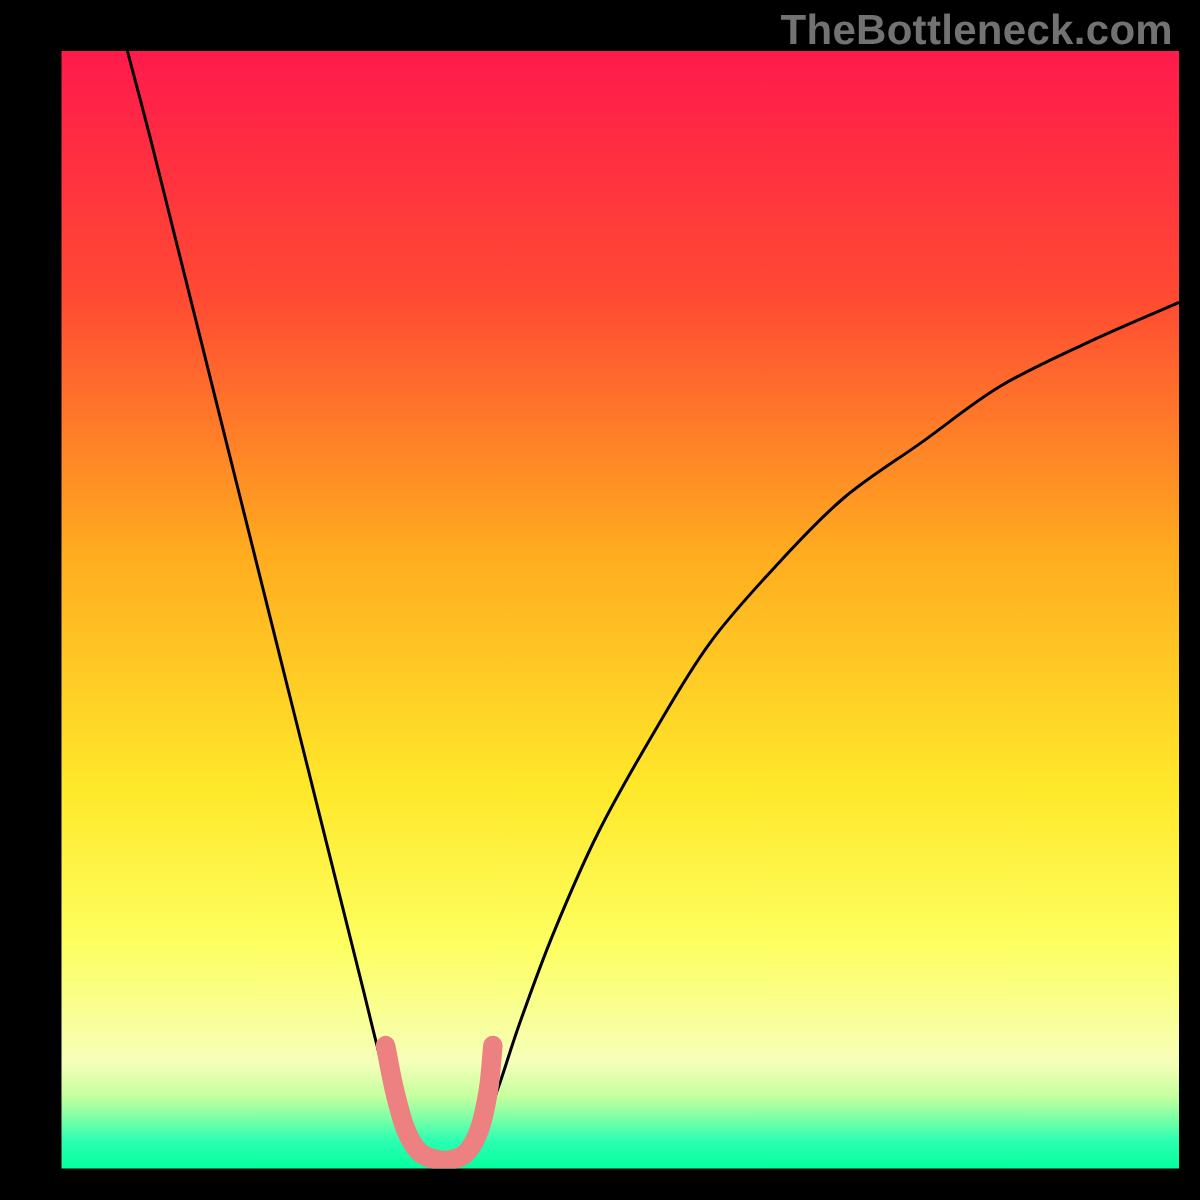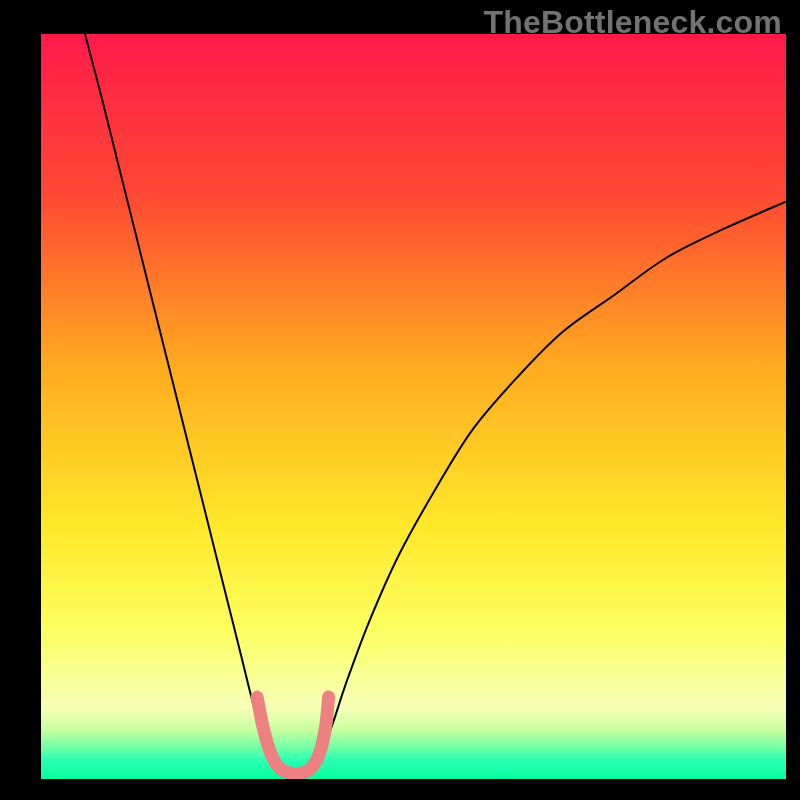--- a/index.html
+++ b/index.html
@@ -16,21 +16,21 @@
     top: 0;
     width: 800px;
     height: 800px;
     background: #000;
   }
   .watermark {
     position: absolute;
     top: 4px;
     right: 18px;
     font-family: Arial, Helvetica, sans-serif;
-    font-size: 32px;
+    font-size: 28px;
     font-weight: 600;
     color: #727272;
     letter-spacing: 0.2px;
   }
   svg.plot {
     position: absolute;
     left: 0;
     top: 0;
   }
 </style>

